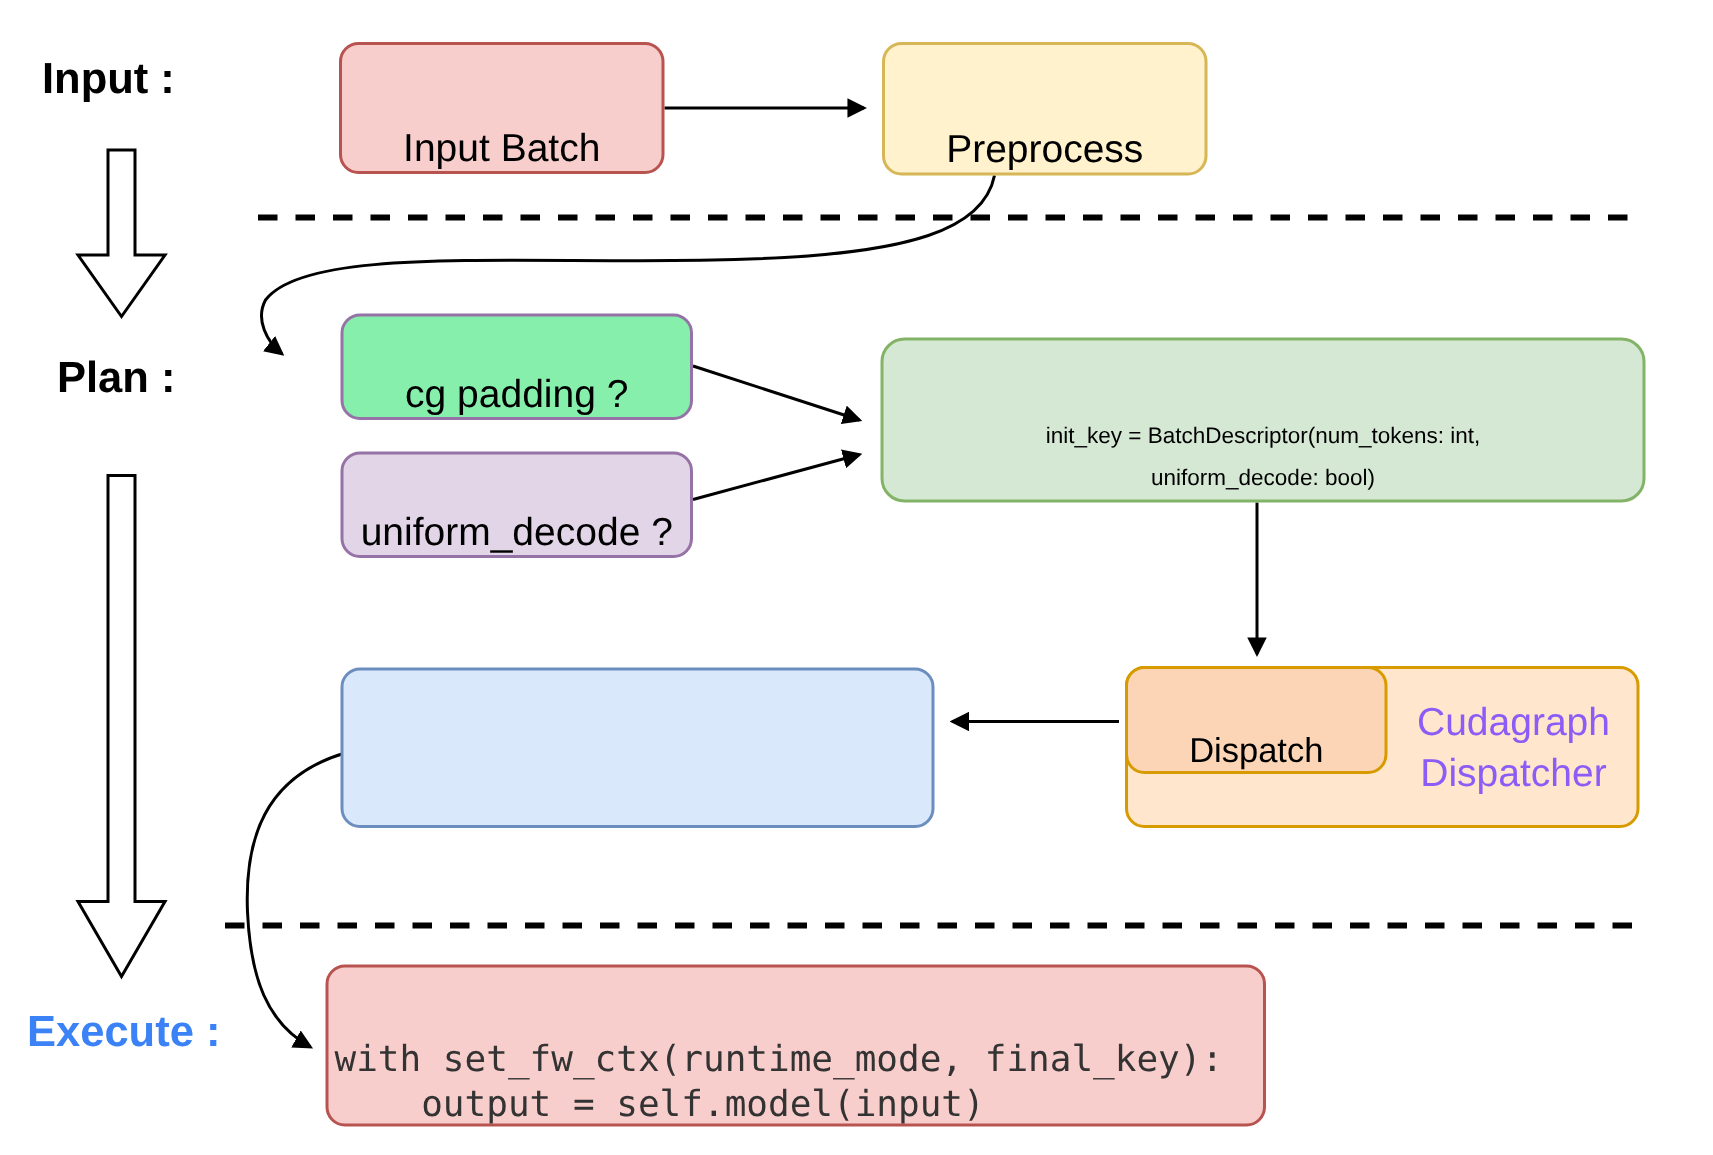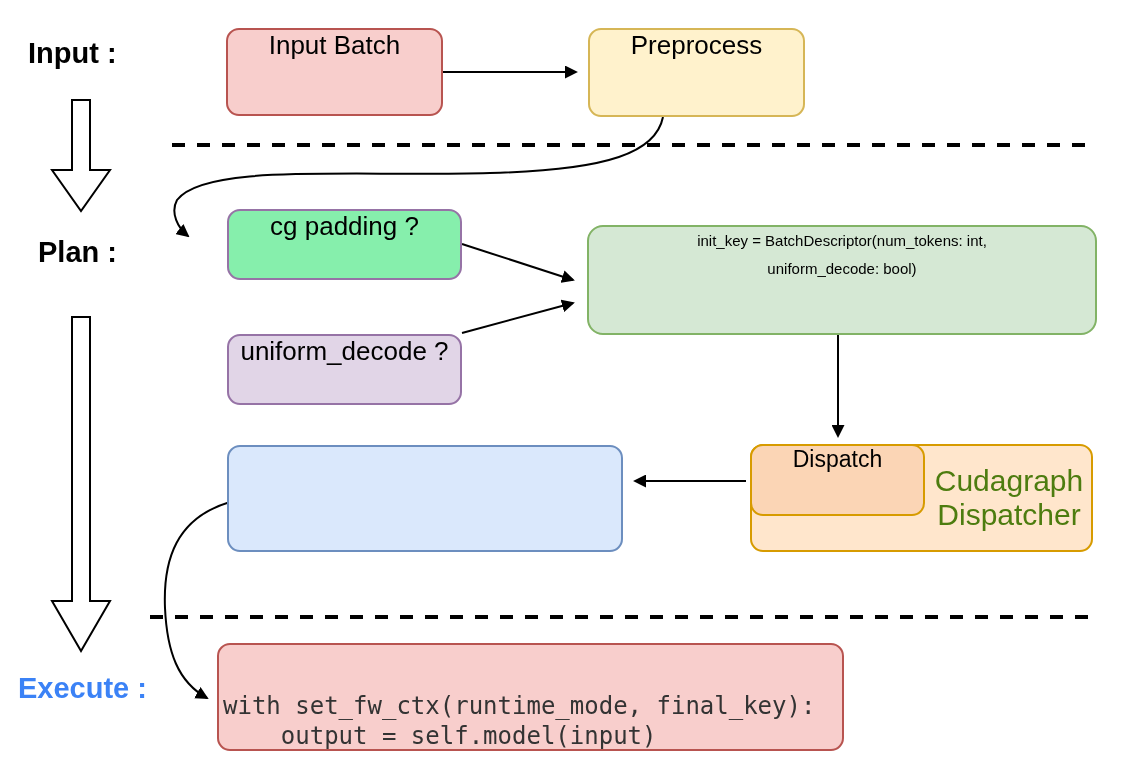--- a/index.html
+++ b/index.html
@@ -26,39 +26,39 @@
     font-size: 29px;
     color: #000000;
     white-space: nowrap;
   }
   .node {
     position: absolute;
     box-sizing: border-box;
     border: 2px solid;
     border-radius: 13px;
     display: flex;
-    align-items: flex-start;
+    align-items: flex-end;
     justify-content: center;
     text-align: center;
     color: #000000;
   }
   .node-label { display: block; }
   .font-lg  { font-size: 26px; }
   .font-md  { font-size: 15px; line-height: 28px; }
   .font-blue { font-size: 20px; line-height: 27px; }
   .dispatch-font { font-size: 23px; }
   .cuda-label-box {
     position: absolute;
     display: flex;
     align-items: center;
     justify-content: center;
     text-align: center;
-    font-size: 30px;
+    font-size: 26px;
     line-height: 34px;
-    color: #4d7c0f;
+    color: #8b5cf6;
   }
   .code-node {
     justify-content: flex-start;
     align-items: center;
     text-align: left;
   }
   .code-text {
     font-family: "DejaVu Sans Mono", monospace;
     font-size: 24px;
     line-height: 30px;
@@ -103,21 +103,21 @@
   </div>
 
   <div class="node font-lg" style="left: 588px; top: 28px; width: 217px; height: 89px; background-color: rgb(255, 242, 204); border-color: rgb(214, 182, 86);">
     <span class="node-label">Preprocess</span>
   </div>
 
   <div class="node font-lg" style="left: 227px; top: 209px; width: 235px; height: 71px; background-color: #86efac; border-color: rgb(150, 115, 166);">
     <span class="node-label">cg padding ?</span>
   </div>
 
-  <div class="node font-lg" style="left: 227px; top: 301px; width: 235px; height: 71px; background-color: rgb(225, 213, 231); border-color: rgb(150, 115, 166); margin-top: 33px;">
+  <div class="node font-lg" style="left: 227px; top: 301px; width: 235px; height: 71px; background-color: rgb(225, 213, 231); border-color: rgb(150, 115, 166);">
     <span class="node-label">uniform_decode ?</span>
   </div>
 
   <div class="node font-md" style="left: 587px; top: 225px; width: 510px; height: 110px; border-radius: 16px; background-color: rgb(213, 232, 212); border-color: rgb(130, 179, 102);">
     <div>
       <div class="node-label">init_key = BatchDescriptor(num_tokens: int,</div>
       <div class="node-label">uniform_decode: bool)</div>
     </div>
   </div>
 

